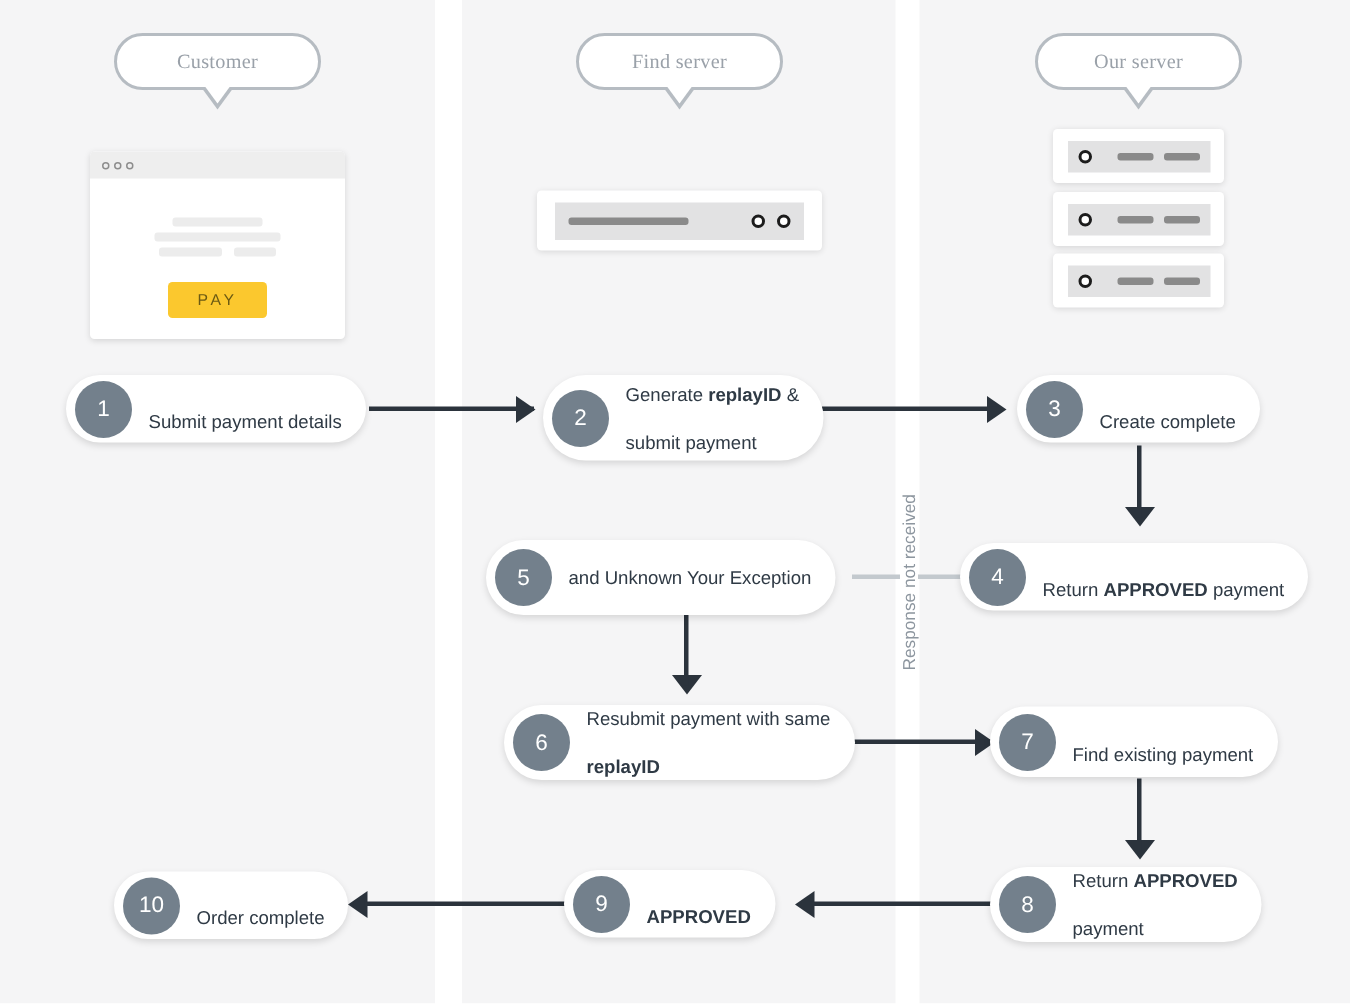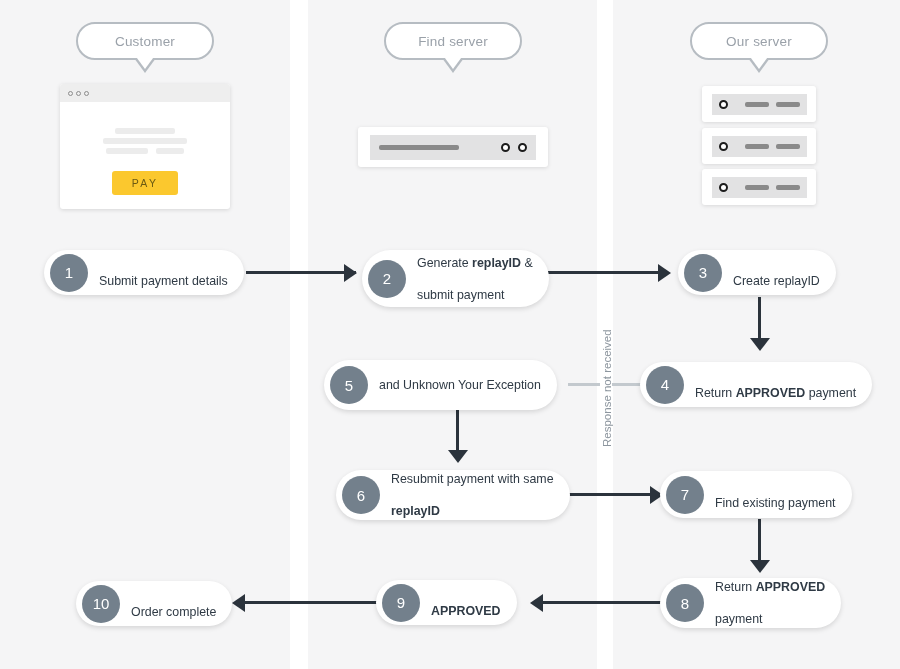--- a/index.html
+++ b/index.html
@@ -32,20 +32,21 @@
     width: 138px; height: 38px;
     border: 2px solid #b6bcc2;
     border-radius: 19px;
     background: #ffffff;
     display: flex;
     align-items: center;
     justify-content: center;
     font-size: 13.5px;
     color: #9aa1a9;
     letter-spacing: .2px;
+    font-family: Liberation Serif, serif;
   }
   .bubble .tail, .bubble .tail-in {
     position: absolute;
     left: 50%;
     width: 0; height: 0;
     border-left: 11px solid transparent;
     border-right: 11px solid transparent;
   }
   .bubble .tail {
     bottom: -15px; margin-left: -11px;
@@ -55,21 +56,21 @@
     bottom: -11px; margin-left: -11px;
     border-top: 15px solid #ffffff;
   }
   .b-customer { left: 76px;  top: 22px; }
   .b-yours    { left: 384px; top: 22px; }
   .b-ours     { left: 690px; top: 22px; align-items: center; }
 
   
   .browser {
     position: absolute;
-    left: 60px; top: 84px;
+    left: 60px; top: 101px;
     width: 170px; height: 125px;
     background: #ffffff;
     border-radius: 3px;
     box-shadow: 0 1px 4px rgba(0,0,0,.13);
     overflow: hidden;
   }
   .browser-bar {
     height: 18px; background: #eeeeee;
     display: flex; align-items: center; padding-left: 8px; gap: 3px;
   }
@@ -313,21 +314,21 @@
     <div class="step-num">2</div>
     <div class="step-txt">
       <div>Generate <b>replayID</b> &amp;</div>
       <div>submit payment</div>
     </div>
   </div>
 
   <div class="step" style="left:678px; top:250px; height:45px">
     <div class="step-num">3</div>
     <div class="step-txt">
-      <span>Create replayID</span>
+      <span>Create complete</span>
     </div>
   </div>
 
   <div class="step" style="left:640px; top:362px; height:45px">
     <div class="step-num">4</div>
     <div class="step-txt">
       <span>Return <b>APPROVED</b> payment</span>
     </div>
   </div>
 

